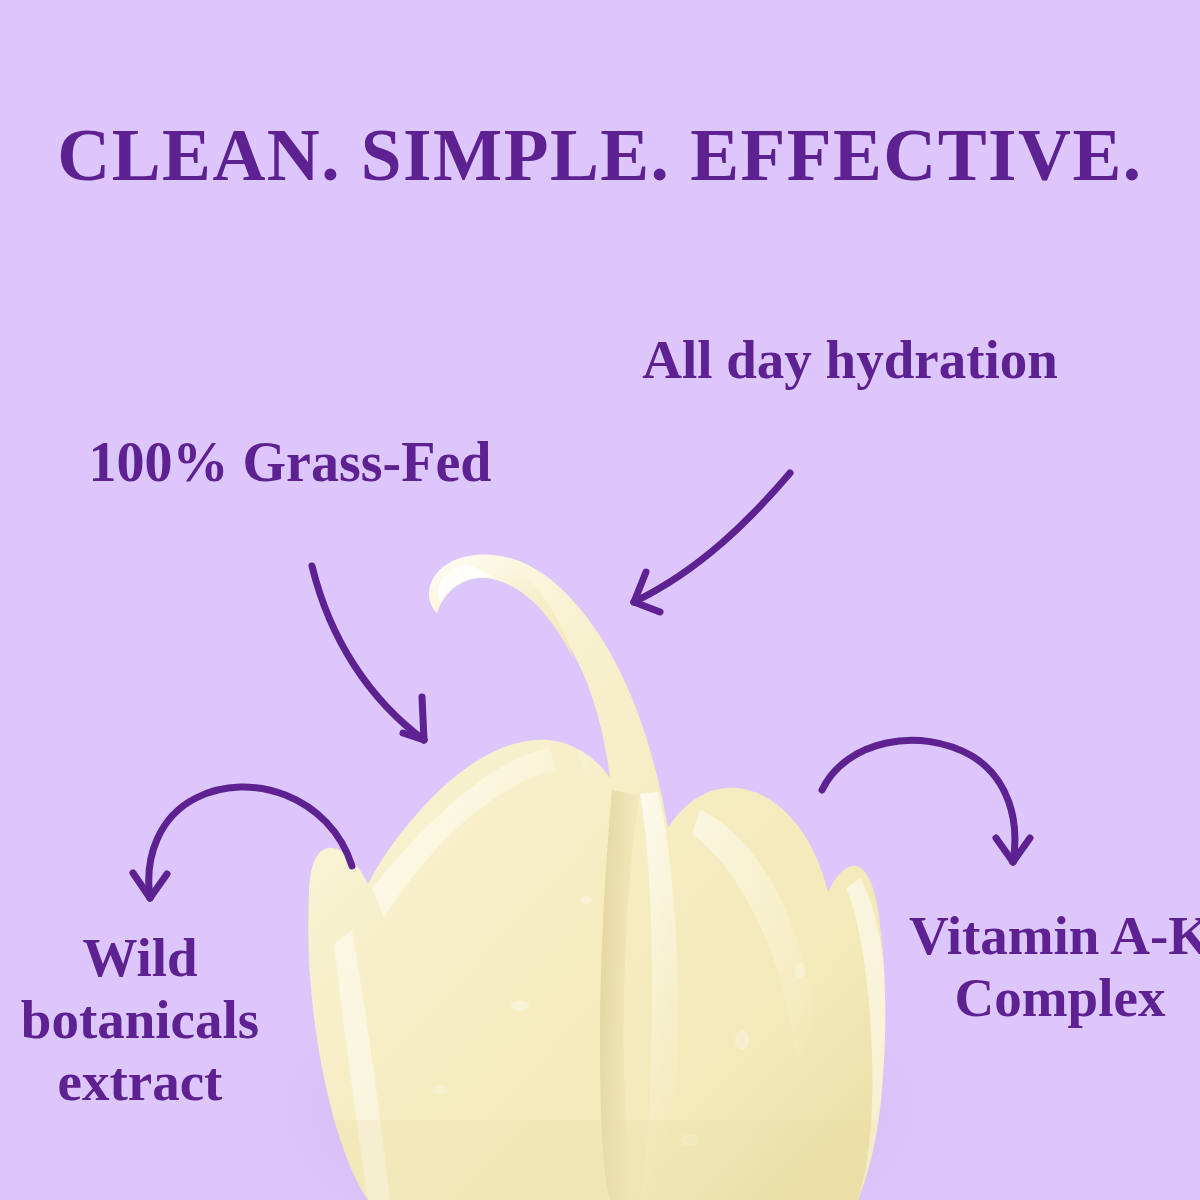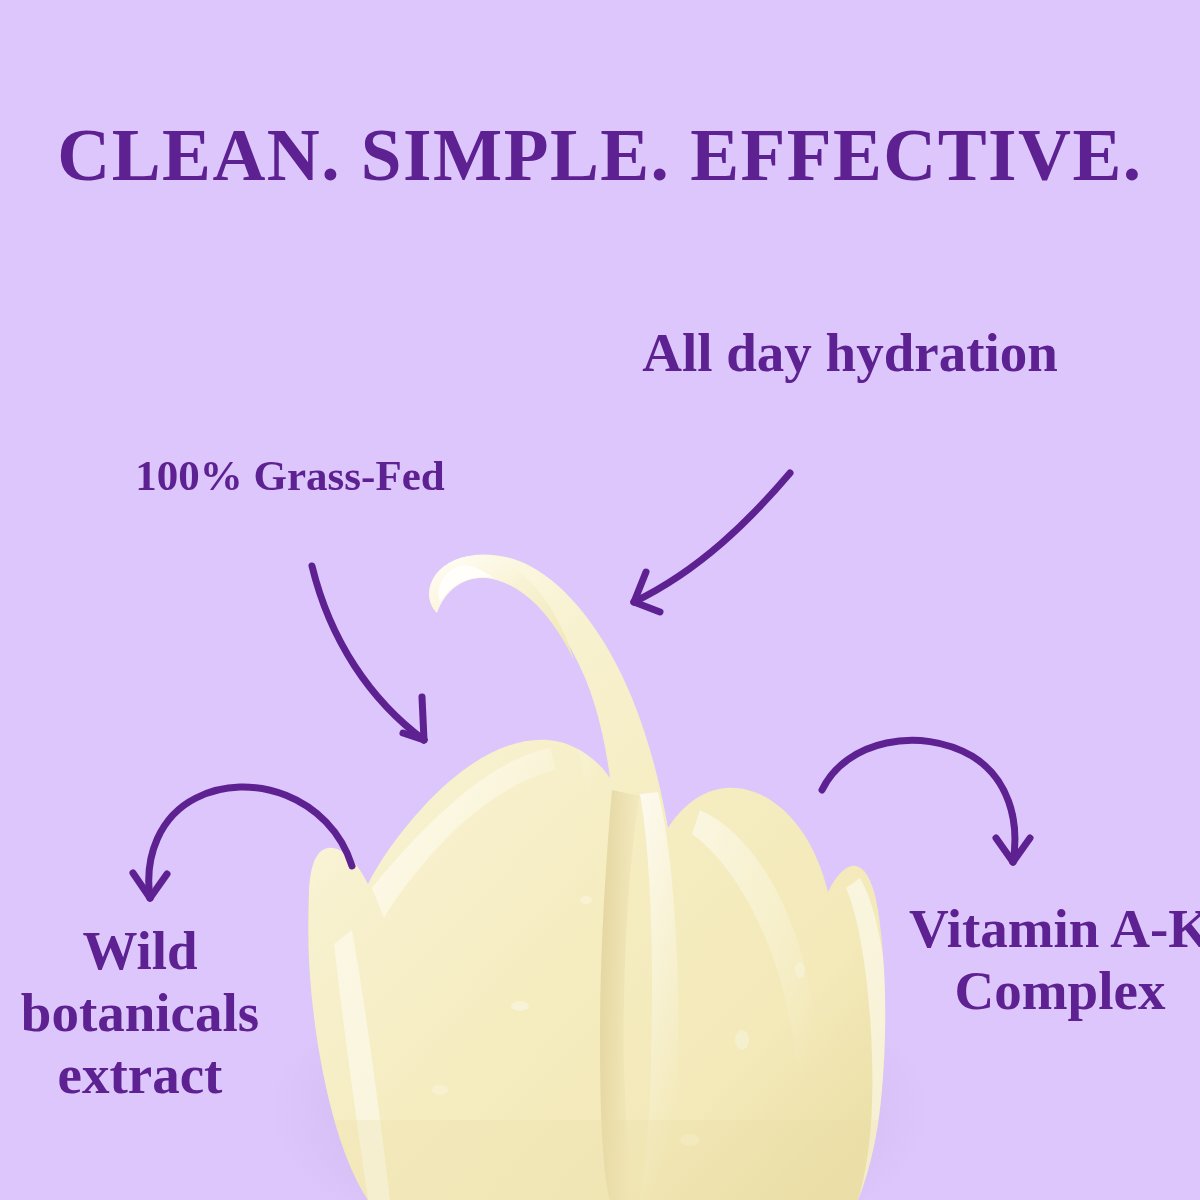--- a/index.html
+++ b/index.html
@@ -39,27 +39,28 @@
   }
 
   
   .callout {
     position: absolute;
     color: #5e2191;
     font-family: "Liberation Serif", "DejaVu Serif", serif;
     font-weight: bold;
     line-height: 1.13;
     text-align: center;
+    margin-top: 7px;
   }
 
   #callout-grassfed {
     left: 40px;
-    top: 452px;
+    top: 424px;
     width: 500px;
-    font-size: 43px;
+    font-size: 56px;
   }
 
   #callout-hydration {
     left: 585px;
     top: 322px;
     width: 530px;
     font-size: 55px;
   }
   #callout-hydration .amp {
     font-style: italic;

